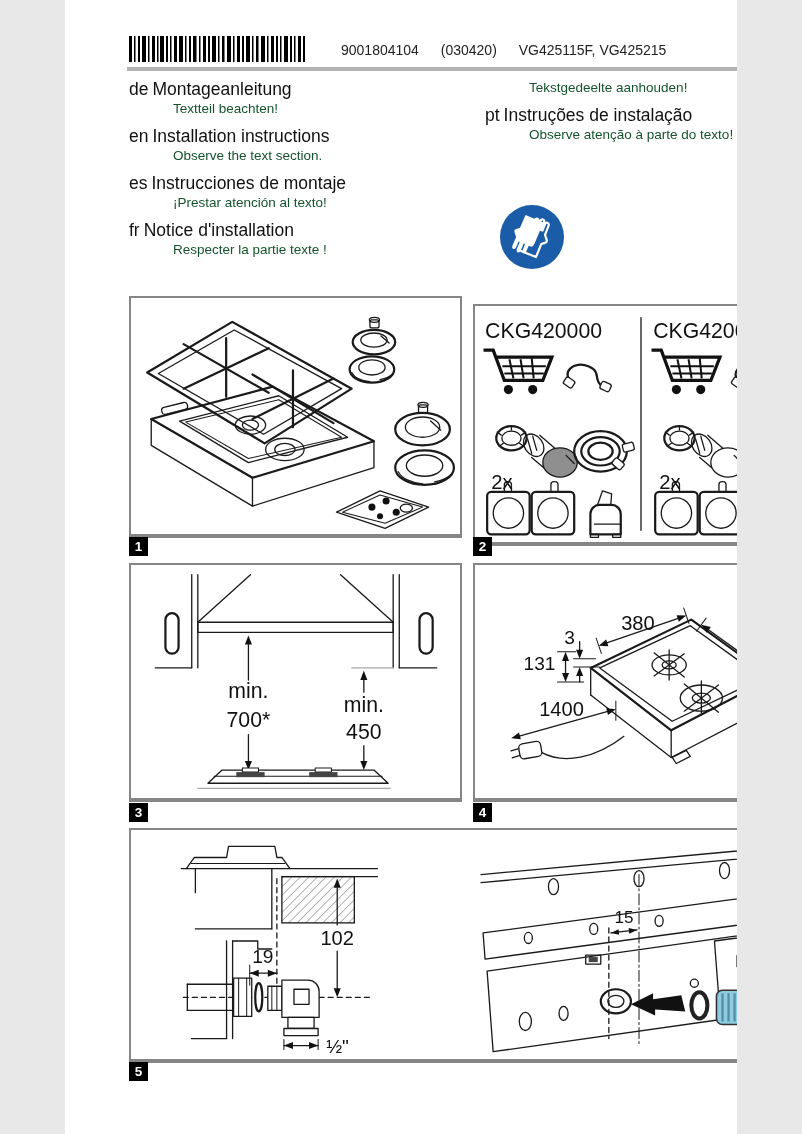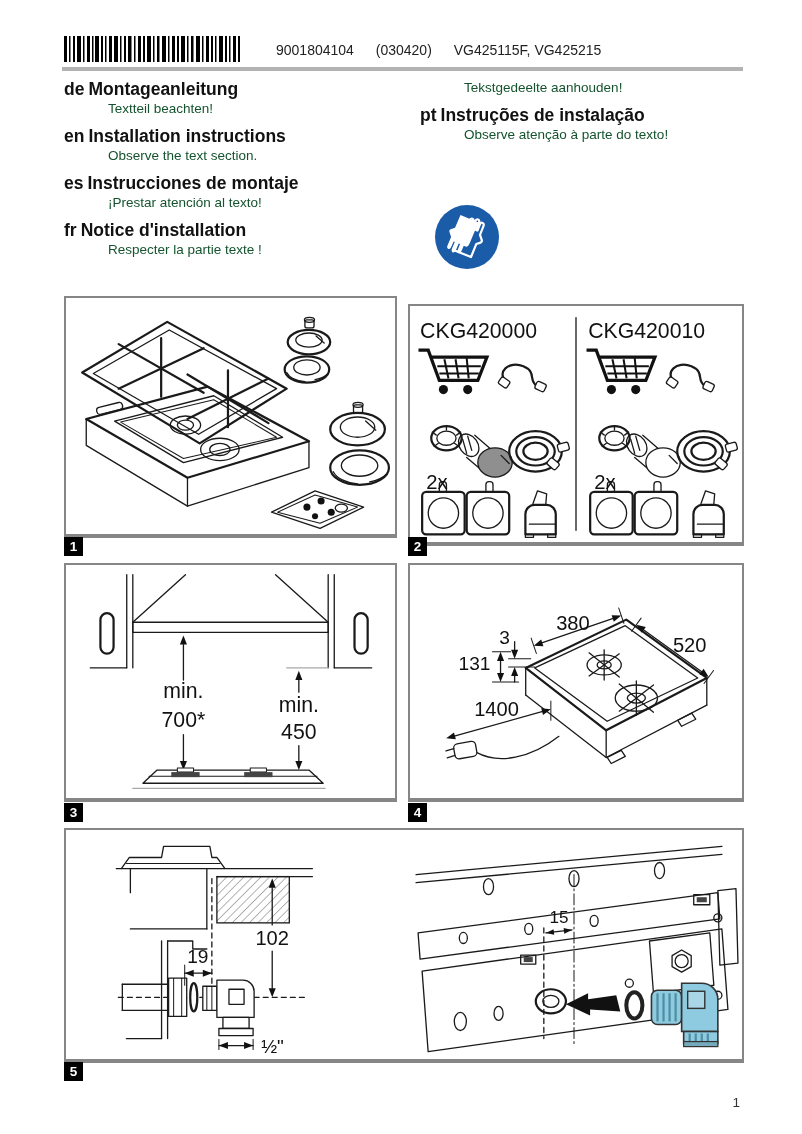--- a/index.html
+++ b/index.html
@@ -1,23 +1,23 @@
 <!DOCTYPE html>
 <html><head>
 <meta charset="utf-8">
 <style>
   html,body{margin:0;padding:0;background:#e8e8e8}
-  .page{position:relative;width:802px;height:1134px;background:#fff;margin:0 auto;
+  .page{position:relative;width:672px;height:1134px;background:#fff;margin:0 auto;
         font-family:"Liberation Sans",sans-serif;color:#111;overflow:hidden}
   .abs{position:absolute}
   .hdr-text{font-size:14px;color:#222;white-space:nowrap}
   .hdr-text span{margin-right:18px}
   .sep{background:#b3b3b3}
   .lang-col{position:absolute;width:345px}
-  .lang-title{font-size:17.5px;font-weight:700;line-height:21px;white-space:nowrap}
+  .lang-title{font-size:17.5px;font-weight:400;line-height:21px;white-space:nowrap}
   .lang-title span{margin-right:4px}
   .lang-note{font-size:13.5px;line-height:16px;margin:1px 0 9px 44px;white-space:nowrap;color:#14532d}
   .fig{position:absolute;background:#fff;border:2px solid #868686;border-bottom-width:4px}
   .fig svg{display:block;width:100%;height:100%}
   .badge{position:absolute;width:19px;height:19px;background:#000;color:#fff;
          font-size:13.5px;font-weight:700;text-align:center;line-height:19px}
   .pageno{position:absolute;font-size:13.5px;color:#333}
   svg text{font-family:"Liberation Sans",sans-serif;fill:#111}
   .ln{stroke:#1a1a1a;stroke-width:1.3;fill:none;stroke-linecap:round;stroke-linejoin:round}
   .ln2{stroke:#1a1a1a;stroke-width:2.2;fill:none;stroke-linecap:round;stroke-linejoin:round}

